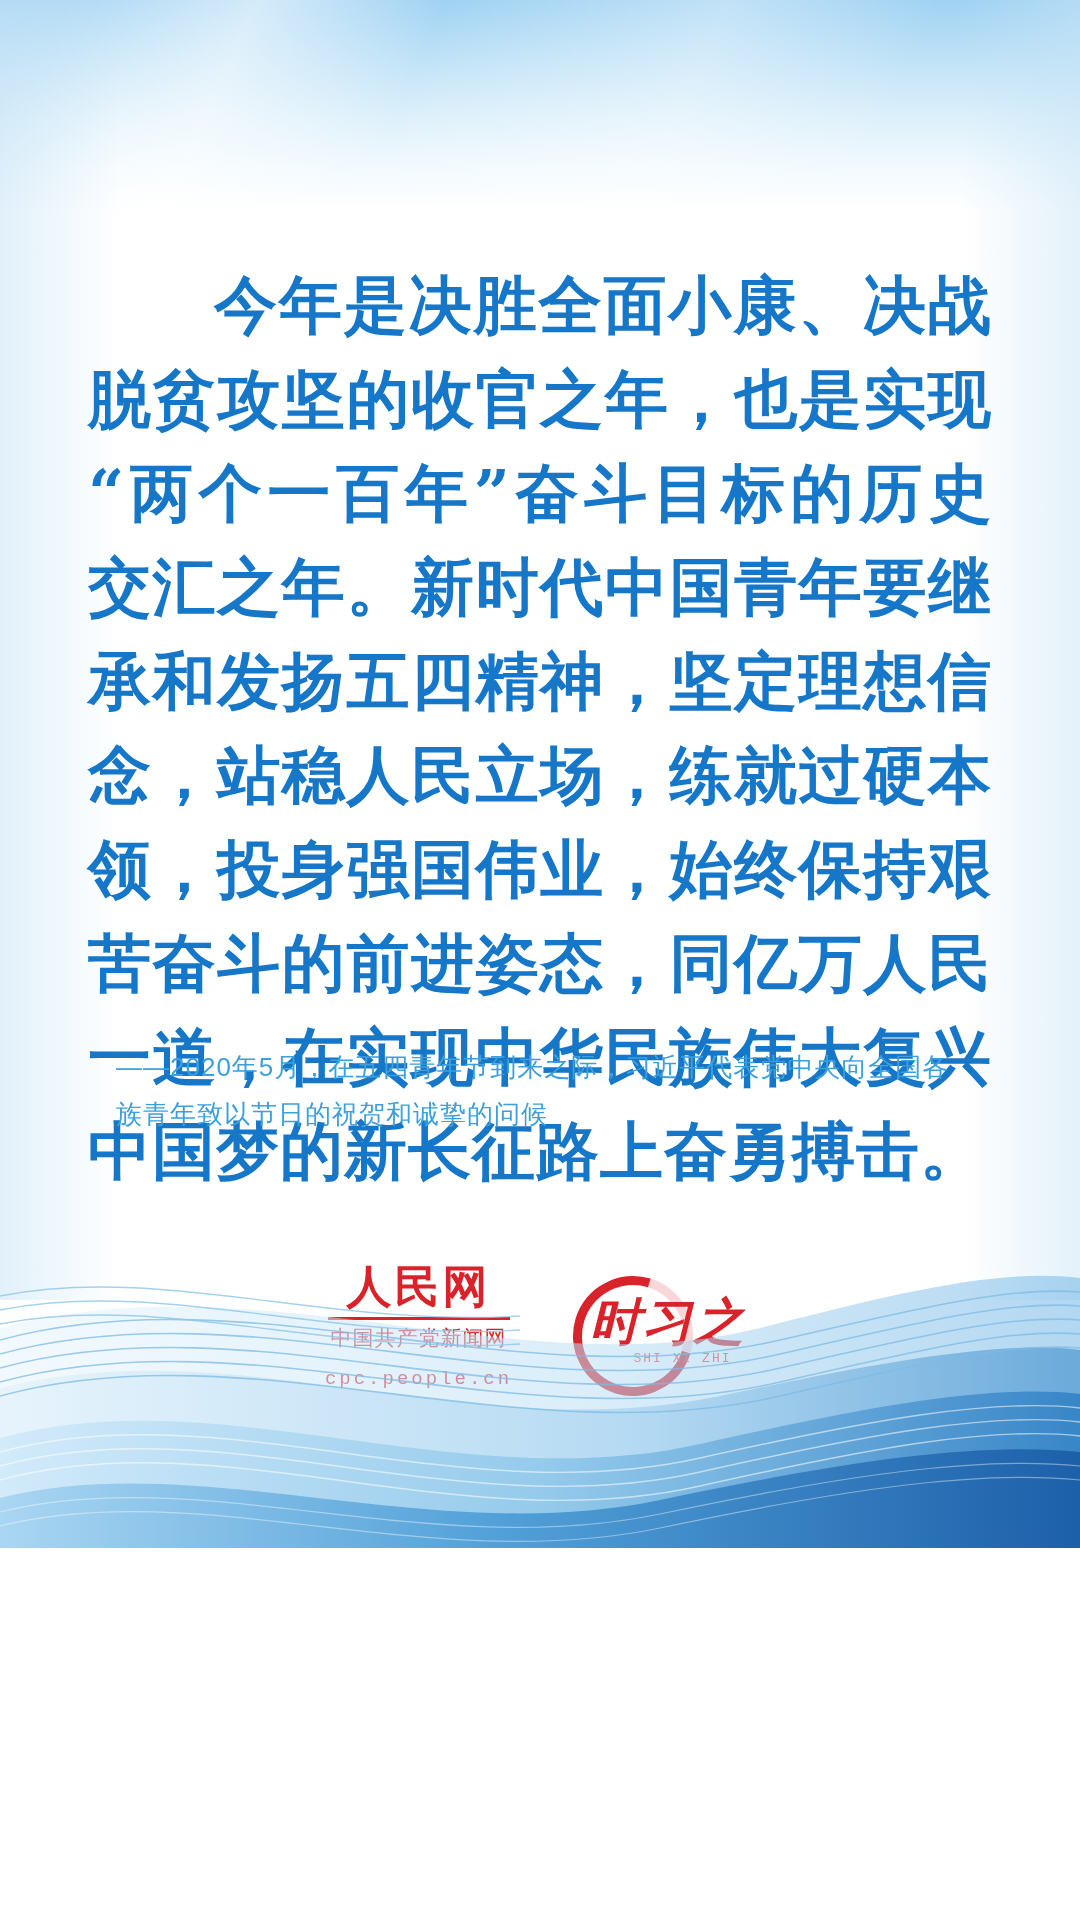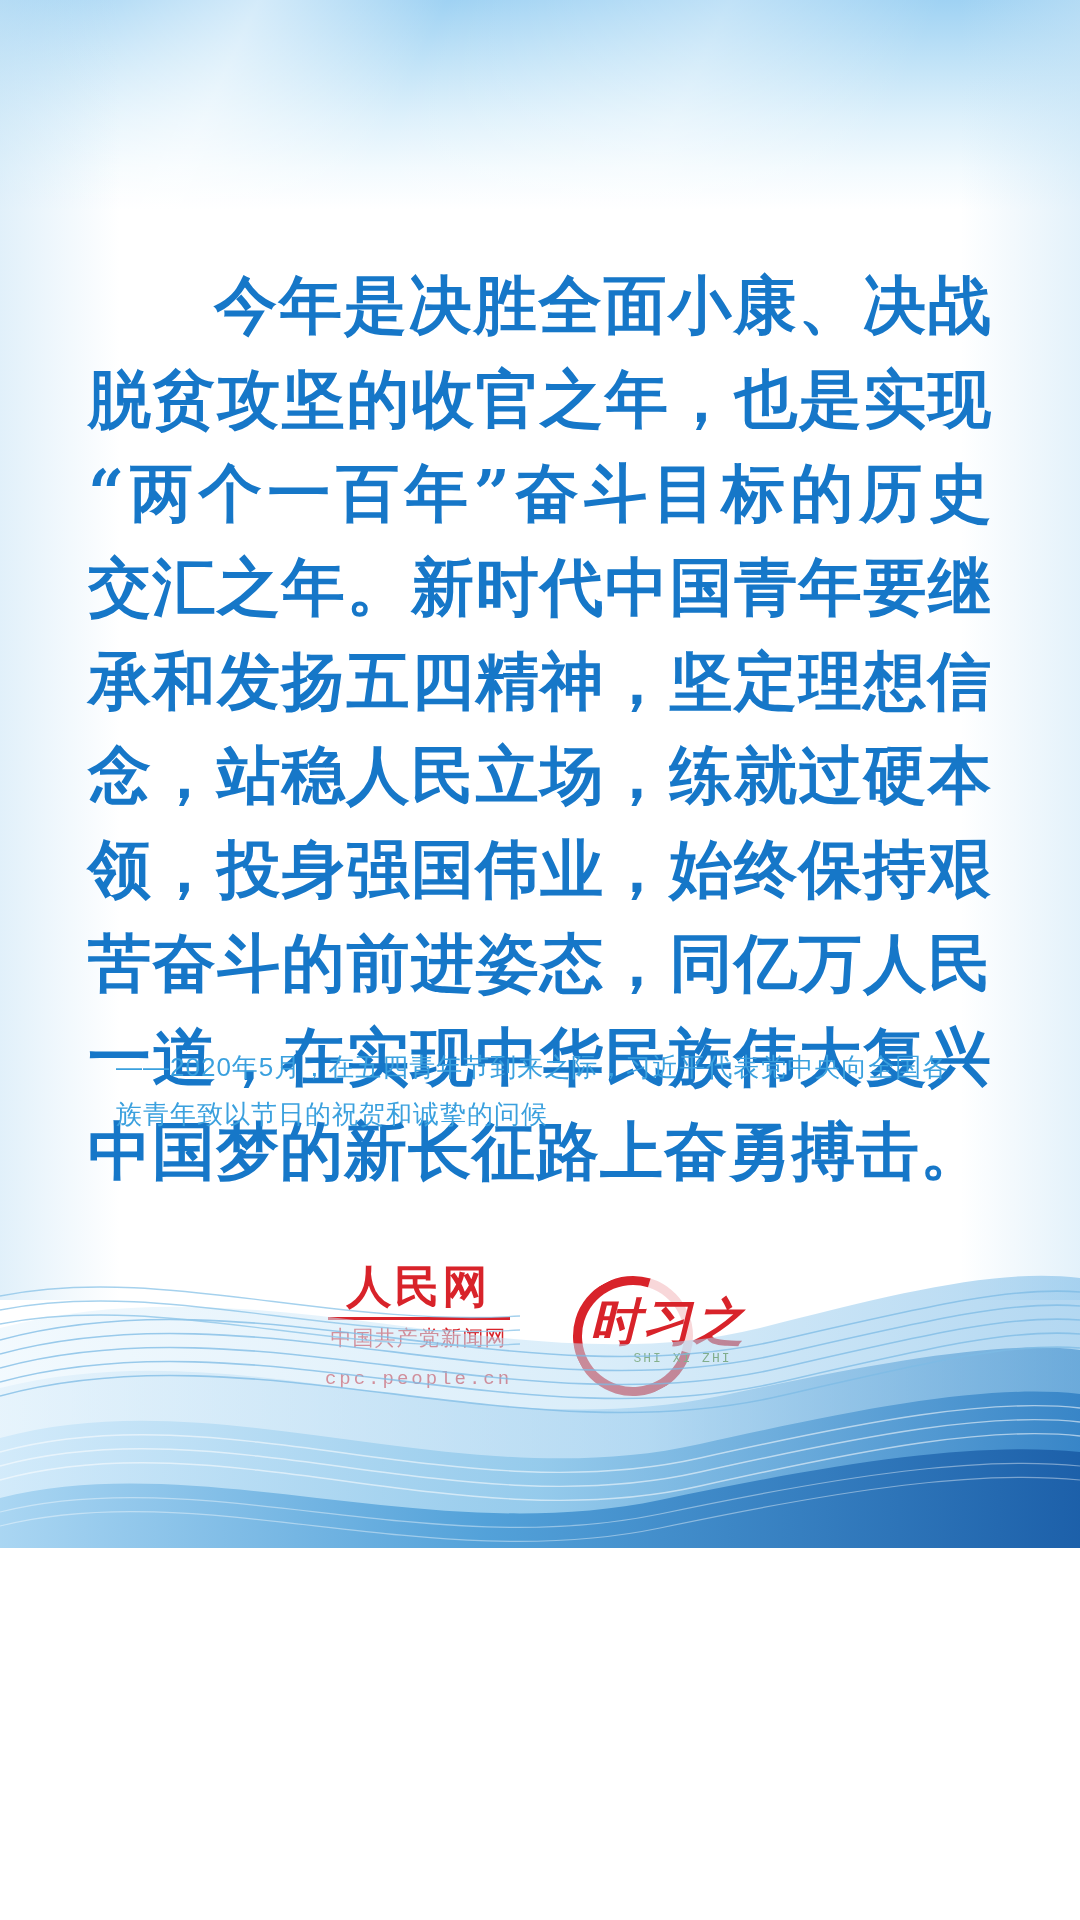--- a/index.html
+++ b/index.html
@@ -178,21 +178,21 @@
     margin-left: 7px;
     margin-top: -10px;
   }
   .shixizhi-logo .sx-en {
     position: absolute;
     left: 64px;
     bottom: 20px;
     font-family: "Liberation Mono", "DejaVu Sans Mono", monospace;
     font-size: 13px;
     letter-spacing: 2px;
-    color: #4d7c0f;
+    color: #ef4444;
   }
 
   
   .waves {
     position: absolute;
     left: 0;
     bottom: 0;
     width: 1080px;
     height: 520px;
   }

